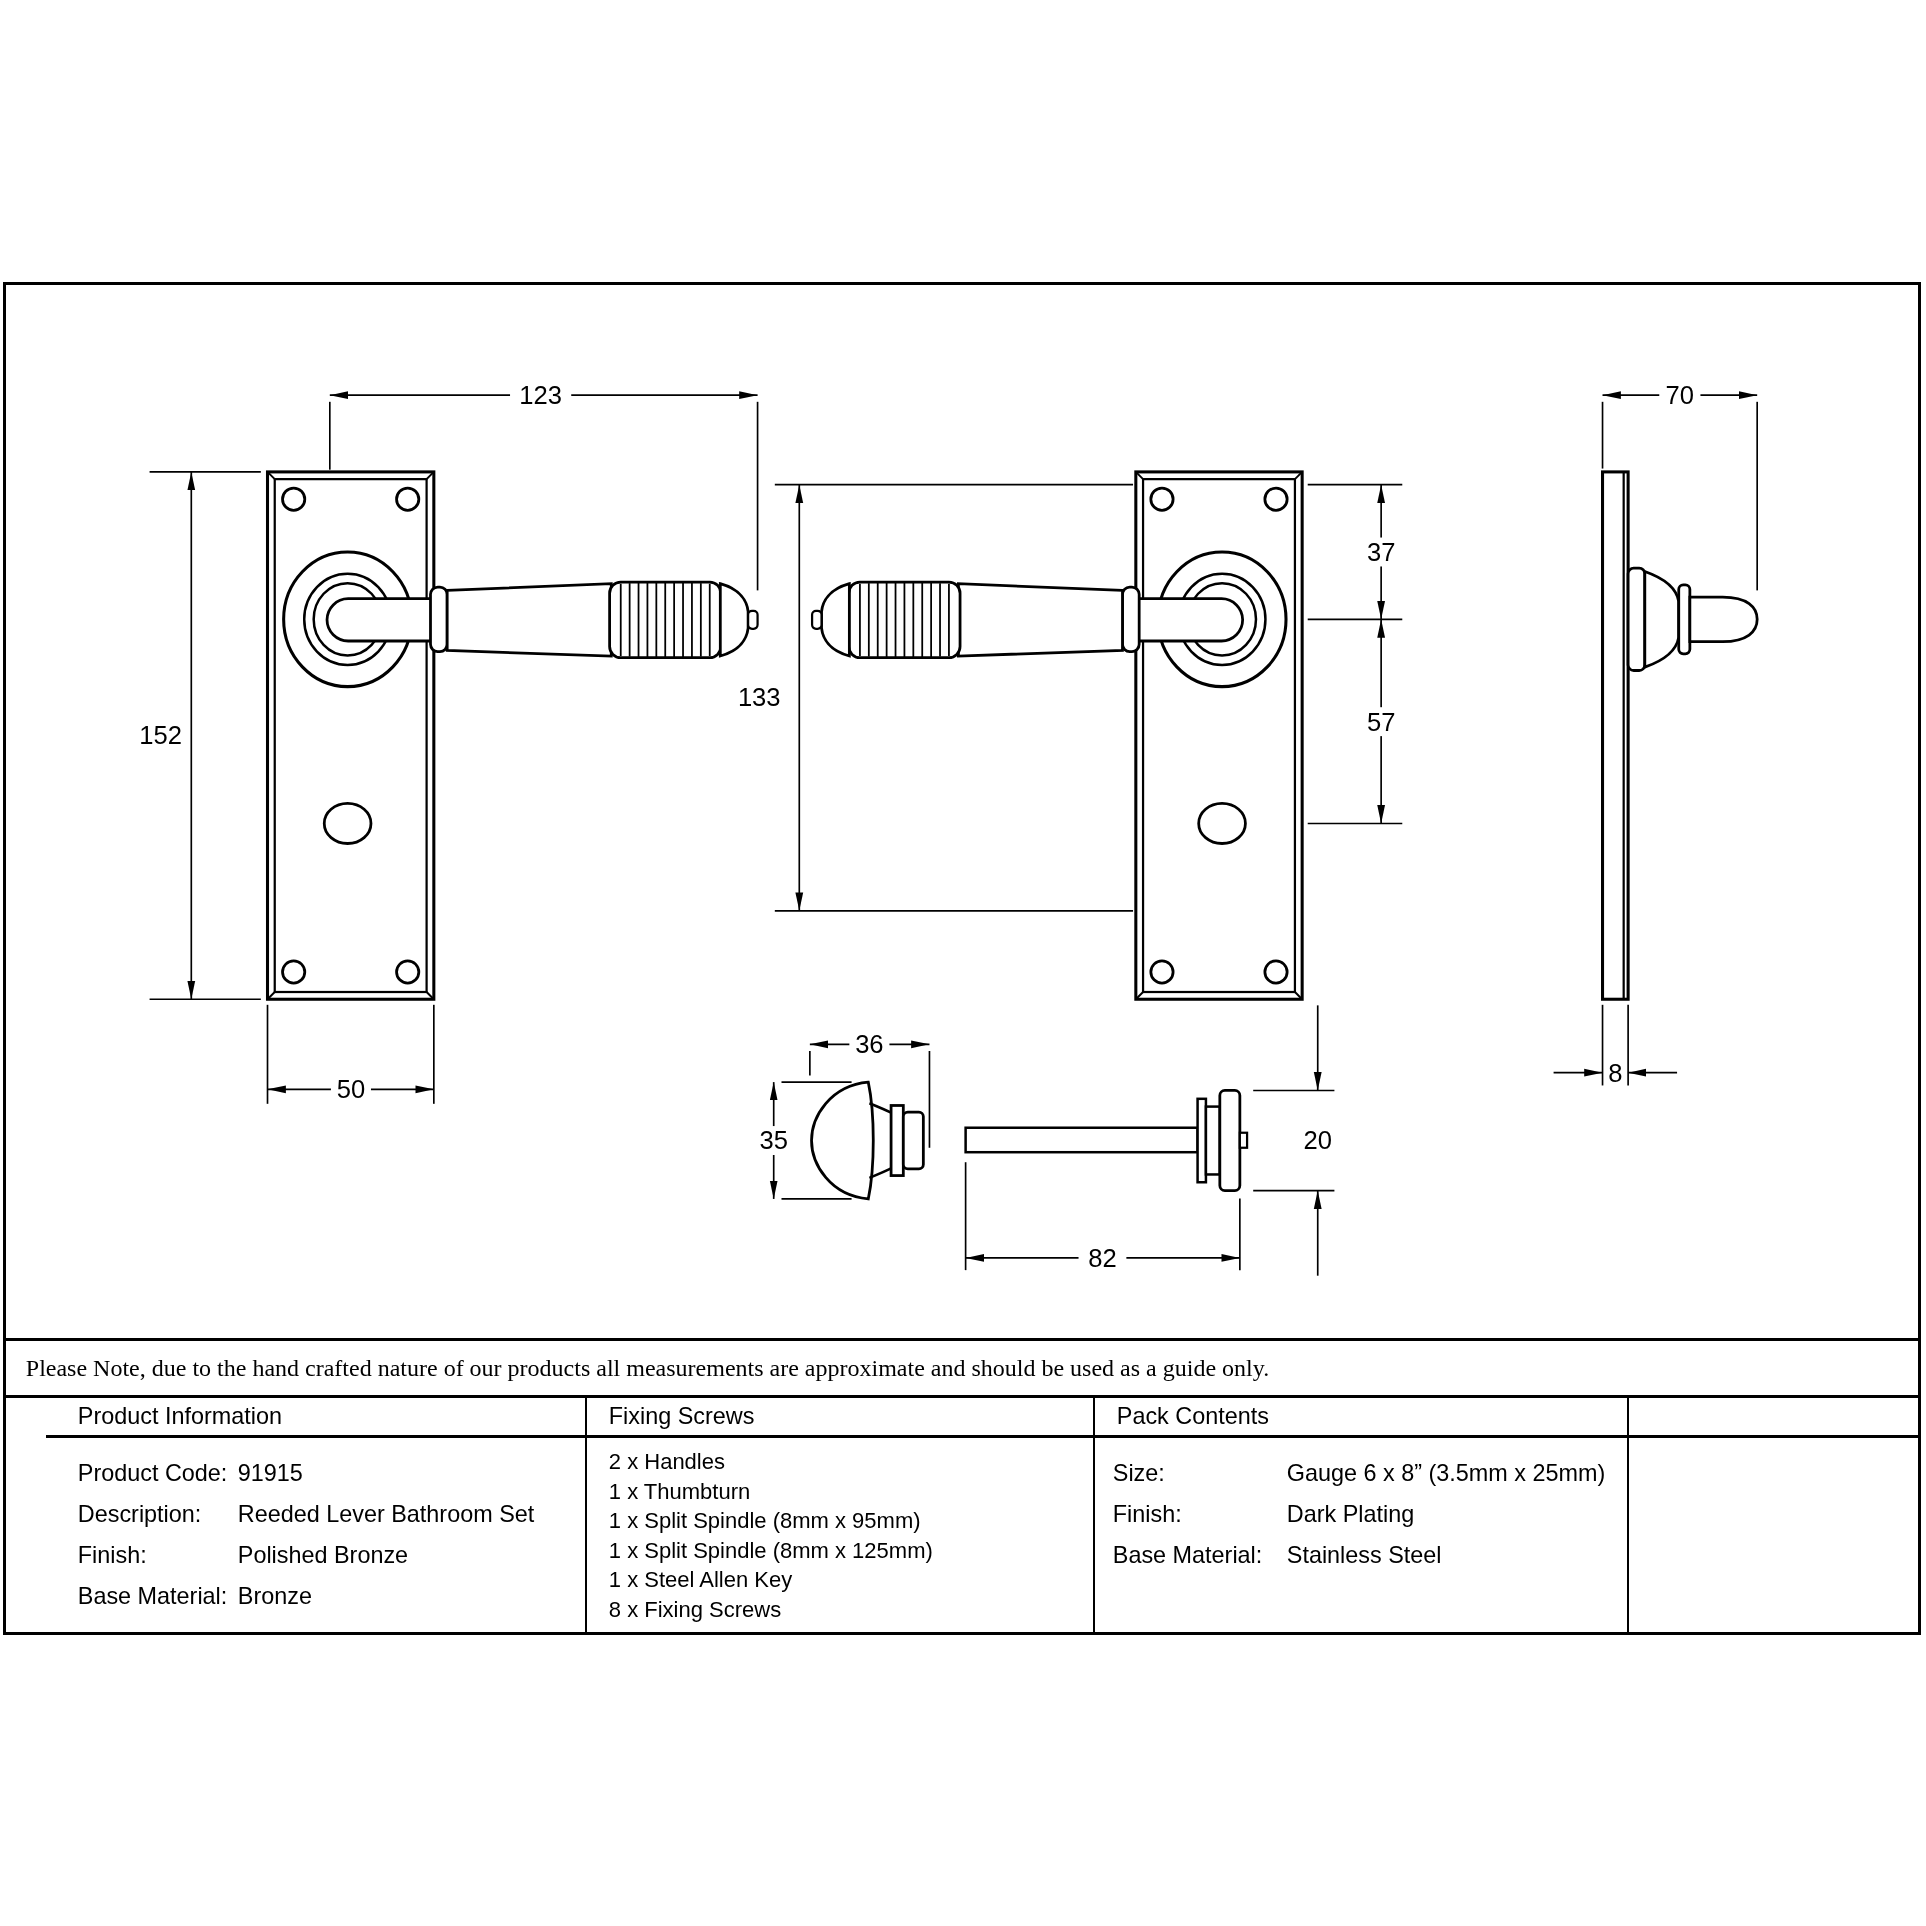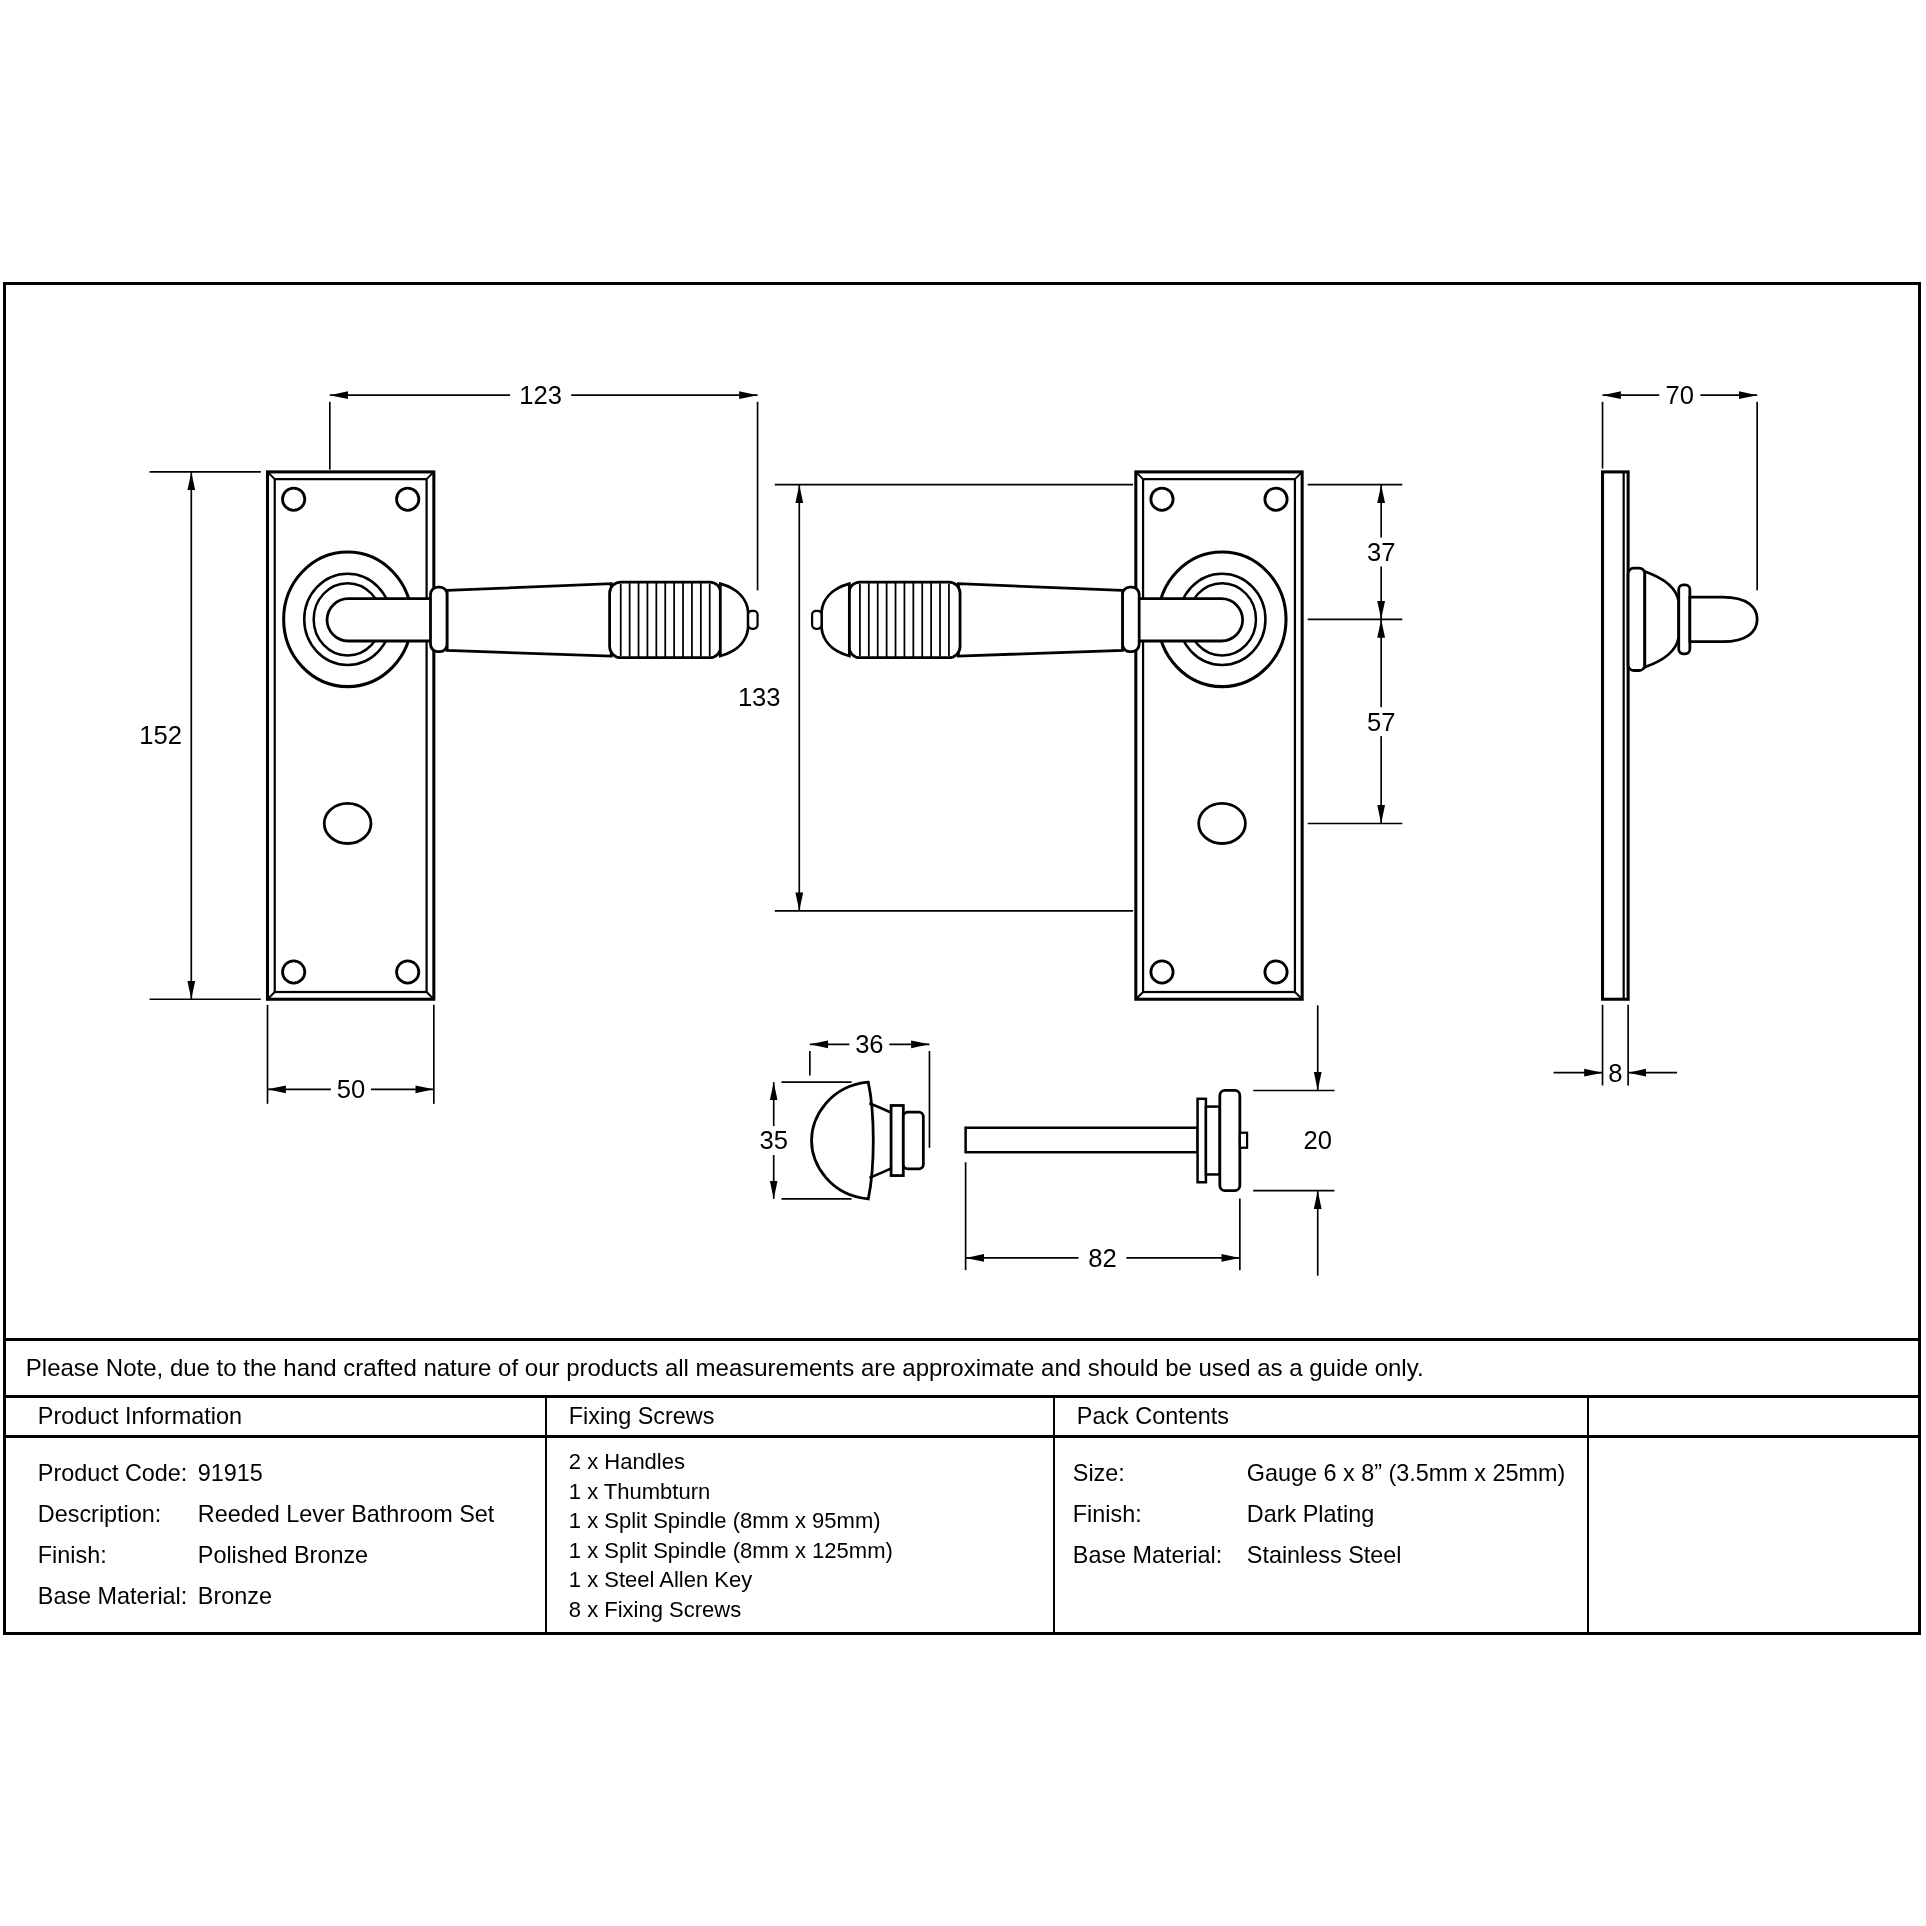--- a/index.html
+++ b/index.html
@@ -1,21 +1,21 @@
 <!DOCTYPE html>
 <html style="font-size:9px"><head>
 <meta charset="utf-8">
 <style>
   html,body{margin:0;padding:0;background:#fff;}
   .canvas{position:relative;width:1926px;height:1926px;background:#fff;font-family:"Liberation Sans",sans-serif;color:#000;overflow:hidden;}
   .sheet{position:absolute;left:2.8px;top:282px;width:1918px;height:1353px;border:3.9px solid #000;box-sizing:border-box;display:flex;flex-direction:column;background:#fff;}
   .drawing-area{position:relative;height:1053px;border-bottom:3.9px solid #000;flex:0 0 auto;}
   .drawing-area svg{position:absolute;left:0;top:0;width:100%;height:100%;}
-  .note-row{height:57px;border-bottom:3.9px solid #000;flex:0 0 auto;display:flex;align-items:center;padding-left:20px;box-sizing:border-box;font-size:24px;}
-  .cols{display:grid;grid-template-columns:541px 508px 534px auto;}
+  .note-row{height:57px;border-bottom:3.9px solid #000;flex:0 0 auto;display:flex;align-items:center;padding-left:20px;box-sizing:border-box;font-size:24px;font-family:Liberation Serif, serif;}
+  .cols{display:grid;grid-template-columns:541px 508px 534px auto;margin-left:40px;}
   .hdr-row{height:37px;border-bottom:3.9px solid #000;flex:0 0 auto;}
   .hdr-cell{font-size:23.4px;display:flex;align-items:center;padding-left:22px;box-sizing:border-box;border-right:2.8px solid #000;}
   .hdr-cell.first{padding-left:32px;}
   .hdr-cell.last{border-right:none;}
   .body-row{flex:1 1 auto;}
   .body-row.cols{align-items:stretch;}
   .cell{border-right:2.8px solid #000;box-sizing:border-box;position:relative;}
   .cell.last{border-right:none;}
   .kv{display:grid;height:41px;align-items:center;font-size:23.4px;}
   .cell-product{padding:14.5px 5.6px 0 32px;}

